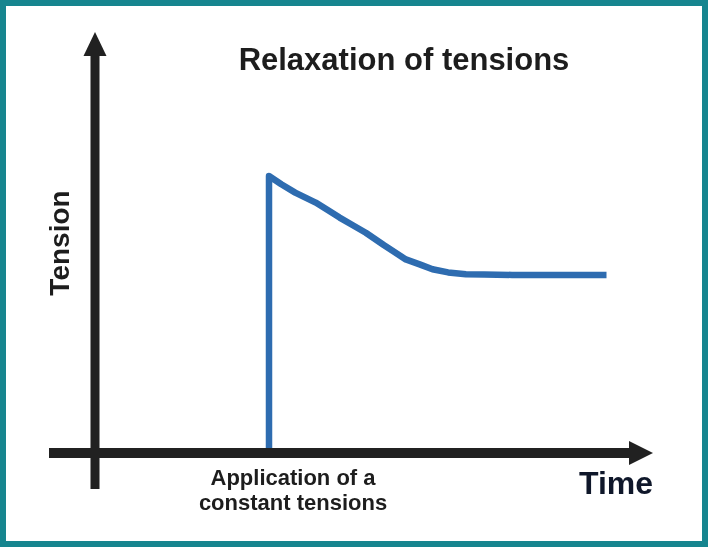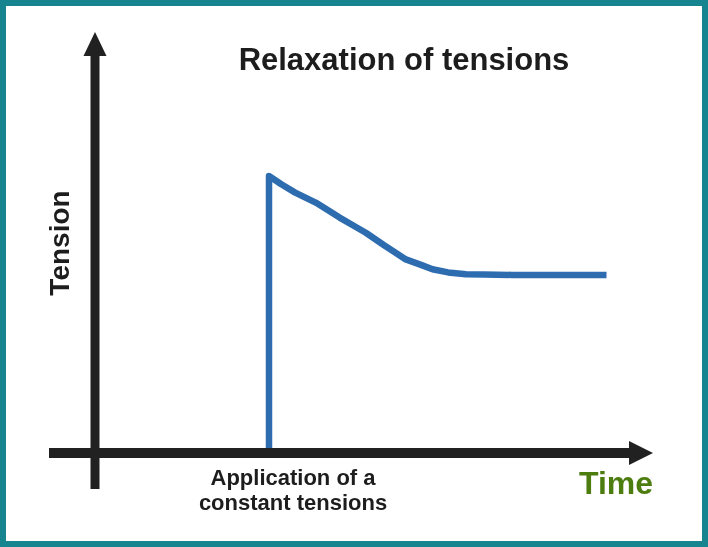--- a/index.html
+++ b/index.html
@@ -78,20 +78,20 @@
     <g>
       <line x1="43" y1="447" x2="626" y2="447" stroke-width="10" stroke="#212121"></line>
       <polygon points="647,447 623,435 623,459" fill="#212121"></polygon>
     </g>
   </svg>
 
   <div class="txt chart-title" style="color: rgb(29, 29, 29);">Relaxation of tensions</div>
 
   <div class="txt y-label" style="color: rgb(29, 29, 29);">Tension</div>
 
-  <div class="txt x-label" style="color: #4d7c0f;">Time</div>
+  <div class="txt x-label" style="color: #0f172a;">Time</div>
 
   <div class="txt annotation" style="color: rgb(29, 29, 29);">
     <div>Application of a</div>
     <div>constant tensions</div>
   </div>
 
 </div>
 
 </body></html>

